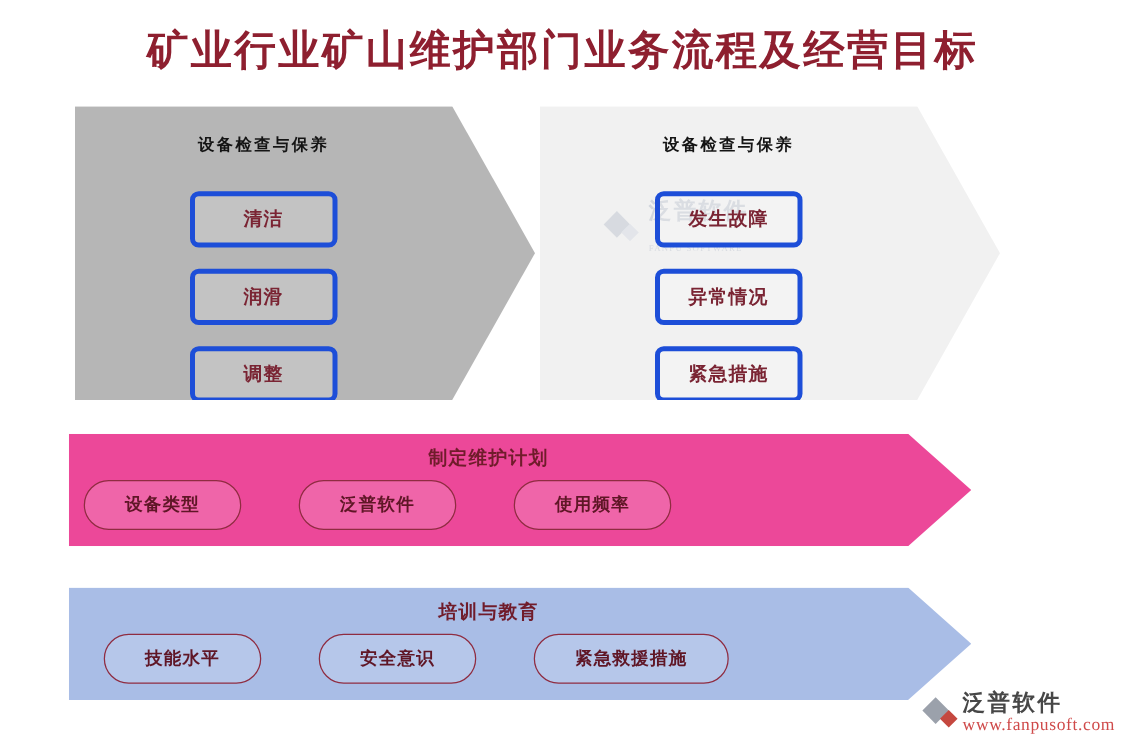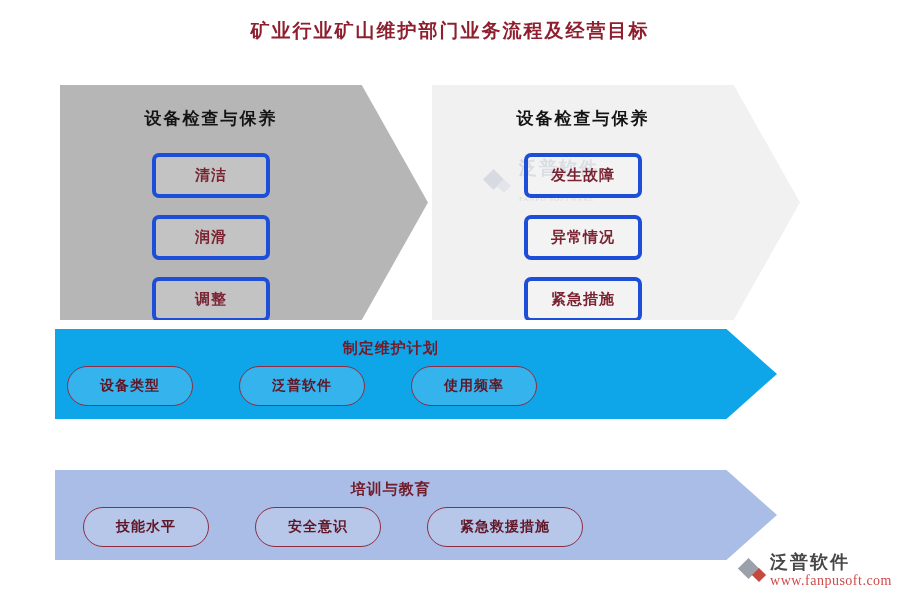--- a/index.html
+++ b/index.html
@@ -10,42 +10,42 @@
     position: relative;
     overflow: hidden;
   }
 
   .title {
     position: absolute;
     top: 18px; left: 0;
     width: 100%;
     margin: 0;
     text-align: center;
-    font-size: 19px;
+    font-size: 33px;
     font-weight: bold;
     color: #8e1f2f;
     letter-spacing: 2px;
   }
 
   
   .arrow-big {
     position: absolute;
     top: 85px;
     width: 368px; height: 235px;
     clip-path: polygon(0 0, 82% 0, 100% 50%, 82% 100%, 0 100%);
   }
   .arrow-equipment { left: 60px;  background: #b6b6b6; }
   .arrow-temporary { left: 432px; background: #f1f1f1; }
 
   .stage-title {
     position: absolute;
     top: 22px; left: 0;
     width: 82%;
     text-align: center;
-    font-size: 17px;
+    font-size: 13px;
     font-weight: bold;
     color: #141414;
     letter-spacing: 2px;
   }
 
   .stack {
     position: absolute;
     top: 68px; left: 0;
     width: 82%;
     display: flex;
@@ -97,21 +97,21 @@
   .wm-main { font-size: 18px; font-weight: bold; color: #b9c0cc; letter-spacing: 2px; }
   .wm-sub  { font-size: 7px; color: #c3c9d3; letter-spacing: 1px; margin-top: 18px; }
 
   
   .band {
     position: absolute;
     left: 55px;
     width: 722px; height: 90px;
     clip-path: polygon(0 0, 93% 0, 100% 50%, 93% 100%, 0 100%);
   }
-  .band-plan     { top: 329px; background: #0ea5e9; }
+  .band-plan     { top: 347px; background: #ec4899; }
   .band-training { top: 470px; background: #a9bde6; }
 
   .band-title {
     position: absolute;
     top: 10px; left: 0;
     width: 93%;
     text-align: center;
     font-size: 15px;
     font-weight: bold;
     color: #701c2b;

